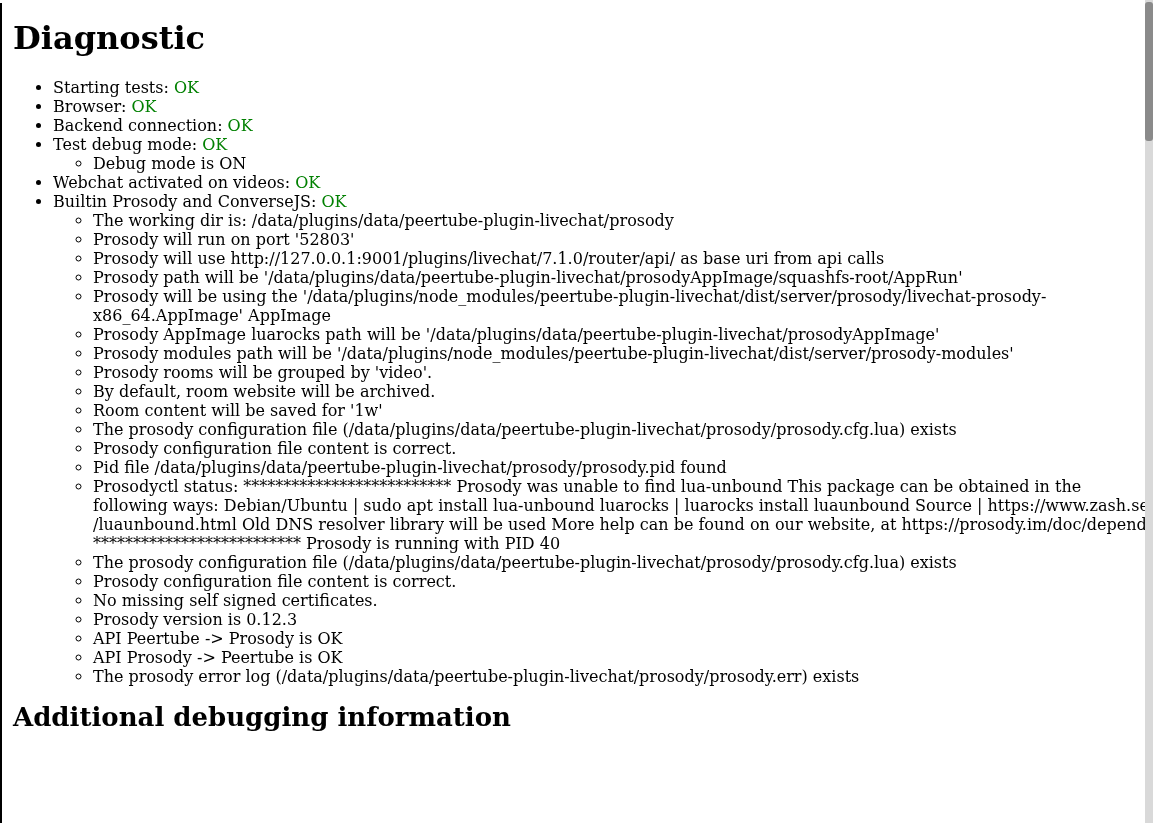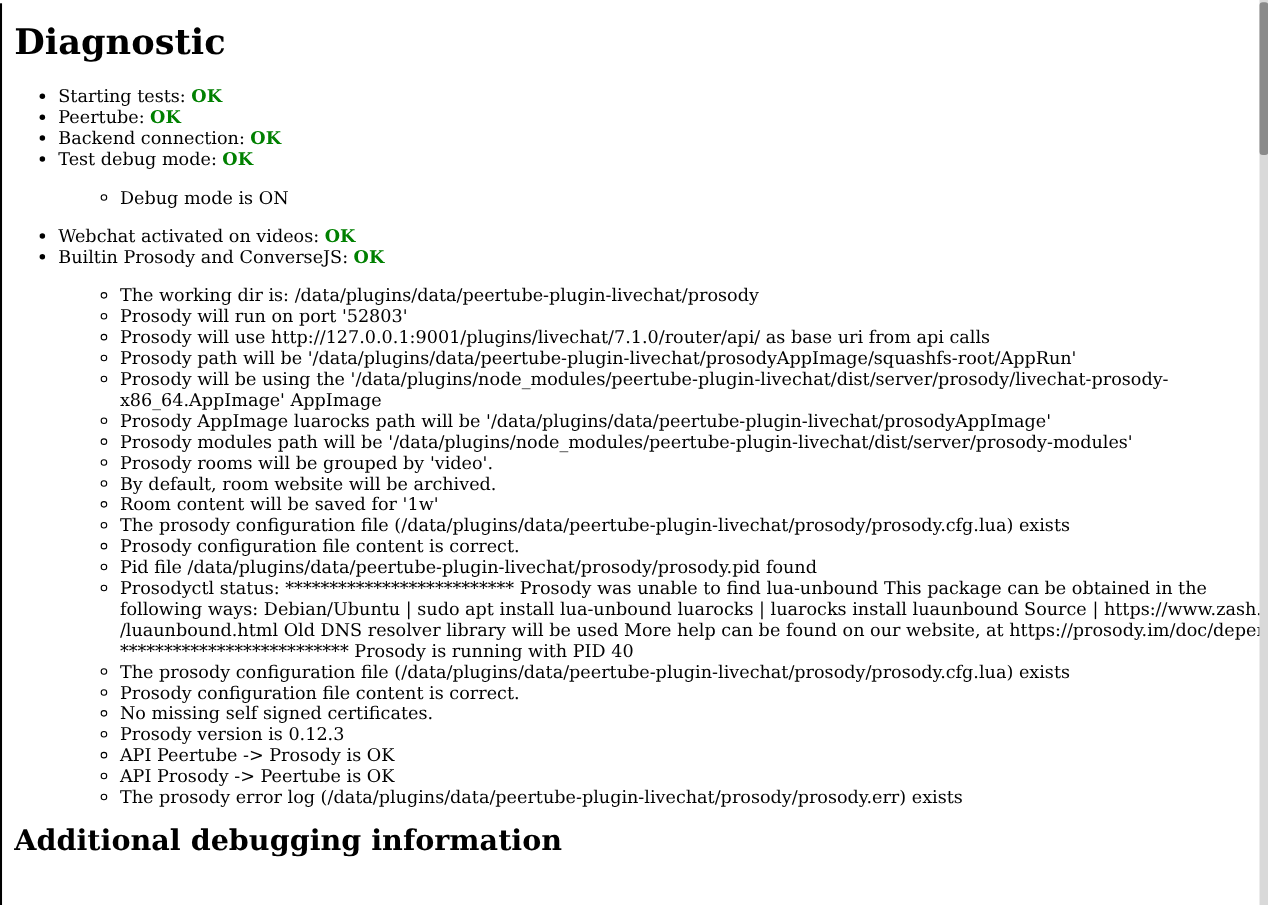--- a/index.html
+++ b/index.html
@@ -28,28 +28,28 @@
     font-weight: bold;
     margin: 20px 0 21px 0;
     line-height: 1.15;
   }
   ul.diag-list {
     margin: 16px 0;
     padding-left: 40px;
     list-style: disc;
   }
   ul.diag-list ul {
-    margin: 16px;
+    margin: 0;
     padding-left: 40px;
     list-style: circle;
   }
   li { line-height: 19px; }
   li.pre { white-space: pre; }
   .ok {
-    font-weight: bold;
+    font-weight: normal;
     margin-left: 5px;
   }
   h2.footer-heading {
     font-size: 26px;
     font-weight: bold;
     margin: 14px 0 0 0;
     line-height: 1.2;
     white-space: nowrap;
   }
   .scrollbar {
@@ -66,21 +66,21 @@
 </style>
 </head>
 <body>
 
 <div class="frame-border"></div>
 
 <div class="content">
   <h1 class="page-title">Diagnostic</h1>
   <ul class="diag-list" id="diag-list">
       <li><span>Starting tests:</span><b class="ok" style="color: rgb(0, 128, 0);">OK</b></li>
-      <li><span>Peertube:</span><b class="ok" style="color: rgb(0, 128, 0);">OK</b></li>
+      <li><span>Browser:</span><b class="ok" style="color: rgb(0, 128, 0);">OK</b></li>
       <li><span>Backend connection:</span><b class="ok" style="color: rgb(0, 128, 0);">OK</b></li>
       <li><span>Test debug mode:</span><b class="ok" style="color: rgb(0, 128, 0);">OK</b><ul>
           <li>Debug mode is ON</li>
         </ul></li>
       <li><span>Webchat activated on videos:</span><b class="ok" style="color: rgb(0, 128, 0);">OK</b></li>
       <li><span>Builtin Prosody and ConverseJS:</span><b class="ok" style="color: rgb(0, 128, 0);">OK</b><ul>
           <li>The working dir is: /data/plugins/data/peertube-plugin-livechat/prosody</li>
           <li>Prosody will run on port '52803'</li>
           <li>Prosody will use http://127.0.0.1:9001/plugins/livechat/7.1.0/router/api/ as base uri from api calls</li>
           <li>Prosody path will be '/data/plugins/data/peertube-plugin-livechat/prosodyAppImage/squashfs-root/AppRun'</li>

